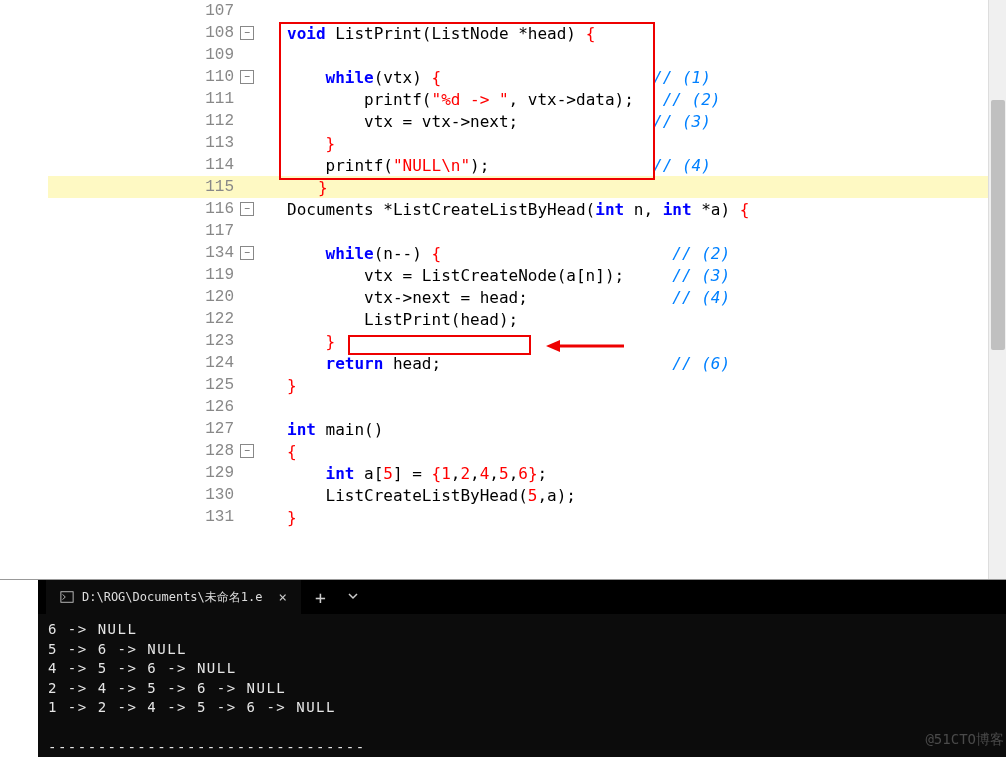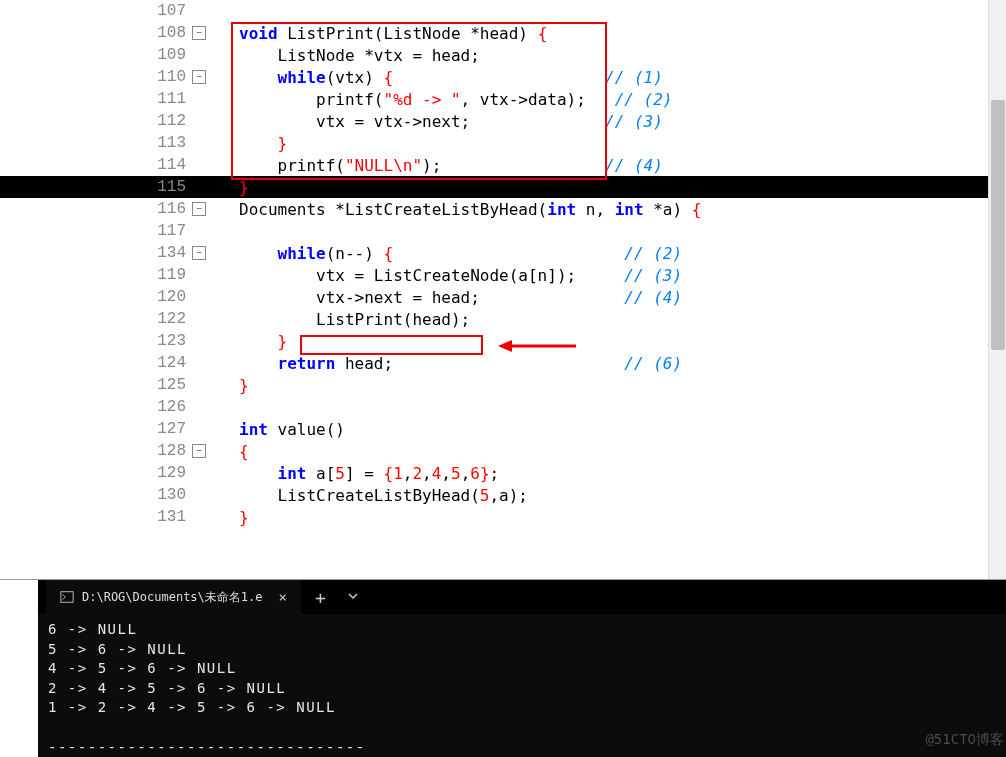--- a/index.html
+++ b/index.html
@@ -1,25 +1,25 @@
 <!DOCTYPE html>
 <html><head>
 <meta charset="utf-8">
 <style>
 * { margin: 0; padding: 0; box-sizing: border-box; }
 body { font-family: Consolas, 'Courier New', monospace; font-size: 16px; background: #fff; overflow: hidden; }
-.editor-area { background: #fff; height: 580px; overflow: auto; position: relative; border-bottom: 1px solid #999; }
+.editor-area { background: #fff; height: 580px; overflow: auto; position: relative; border-bottom: 1px solid #999; padding-left: 48px; }
 .code-content { position: relative; }
 .line { display: flex; align-items: center; height: 22px; white-space: pre; }
 .gutter { width: 210px; display: flex; justify-content: flex-end; align-items: center; padding-right: 4px; color: #888; position: relative; user-select: none; flex-shrink: 0; }
 .lineno { width: 40px; text-align: right; }
 .fold { width: 14px; height: 14px; border: 1px solid #888; background: #fff; display: inline-flex; align-items: center; justify-content: center; font-size: 10px; margin-left: 6px; color: #555; cursor: pointer; }
 .nofold { width: 20px; display: inline-block; }
 .code { flex: 1; font-family: Consolas, monospace; position: relative; margin-left: 29px; }
-.line.highlight { background: #000000; }
+.line.highlight { background: #fef9c3; gap: 31px; }
 .kw { color: #0000ff; font-weight: bold; }
 .str { color: #ff0000; }
 .num { color: #ff0000; }
 .cmt { color: #0080ff; font-style: italic; }
 .punct { color: #ff0000; }
 .redbox1 { position: absolute; border: 2px solid #ee0000; pointer-events: none; z-index: 5; left: 231px; top: 22px; width: 376px; height: 158px; }
 .redbox2 { position: absolute; border: 2px solid #ee0000; pointer-events: none; z-index: 5; left: 300px; top: 335px; width: 183px; height: 20px; }
 .arrow { position: absolute; left: 498px; top: 336px; z-index: 6; }
 .arrow-line { stroke: #ee0000; stroke-width: 3; }
 .arrow-head { fill: #ee0000; }
@@ -41,38 +41,38 @@
 <div class="editor-area">
   <div class="code-content" id="code-lines">
     <div class="redbox1"></div>
     <div class="redbox2"></div>
     <svg class="arrow" width="80" height="20">
       <line class="arrow-line" x1="78" y1="10" x2="10" y2="10"></line>
       <polygon class="arrow-head" points="0,10 14,4 14,16"></polygon>
     </svg>
   <div class="line"><div class="gutter"><span class="lineno">107</span><span class="nofold"></span></div><div class="code"></div></div>
       <div class="line"><div class="gutter"><span class="lineno">108</span><span class="fold">−</span></div><div class="code"><span class="kw">void</span><span> ListPrint(ListNode *head) </span><span class="punct">{</span></div></div>
-      <div class="line"><div class="gutter"><span class="lineno">109</span><span class="nofold"></span></div><div class="code"><span>    ListNode *vtx = head;</span></div></div>
+      <div class="line"><div class="gutter"><span class="lineno">109</span><span class="nofold"></span></div></div>
       <div class="line"><div class="gutter"><span class="lineno">110</span><span class="fold">−</span></div><div class="code"><span>    </span><span class="kw">while</span><span>(vtx) </span><span class="punct">{</span><span>                      </span><span class="cmt">// (1)</span></div></div>
       <div class="line"><div class="gutter"><span class="lineno">111</span><span class="nofold"></span></div><div class="code"><span>        printf(</span><span class="str">"%d -&gt; "</span><span>, vtx-&gt;data);   </span><span class="cmt">// (2)</span></div></div>
       <div class="line"><div class="gutter"><span class="lineno">112</span><span class="nofold"></span></div><div class="code"><span>        vtx = vtx-&gt;next;              </span><span class="cmt">// (3)</span></div></div>
       <div class="line"><div class="gutter"><span class="lineno">113</span><span class="nofold"></span></div><div class="code"><span>    </span><span class="punct">}</span></div></div>
       <div class="line"><div class="gutter"><span class="lineno">114</span><span class="nofold"></span></div><div class="code"><span>    printf(</span><span class="str">"NULL\n"</span><span>);                 </span><span class="cmt">// (4)</span></div></div>
       <div class="line highlight"><div class="gutter"><span class="lineno">115</span><span class="nofold"></span></div><div class="code"><span class="punct">}</span></div></div>
       <div class="line"><div class="gutter"><span class="lineno">116</span><span class="fold">−</span></div><div class="code"><span>Documents *ListCreateListByHead(</span><span class="kw">int</span><span> n, </span><span class="kw">int</span><span> *a) </span><span class="punct">{</span></div></div>
       <div class="line"><div class="gutter"><span class="lineno">117</span><span class="nofold"></span></div></div>
       <div class="line"><div class="gutter"><span class="lineno">134</span><span class="fold">−</span></div><div class="code"><span>    </span><span class="kw">while</span><span>(n--) </span><span class="punct">{</span><span>                        </span><span class="cmt">// (2)</span></div></div>
       <div class="line"><div class="gutter"><span class="lineno">119</span><span class="nofold"></span></div><div class="code"><span>        vtx = ListCreateNode(a[n]);     </span><span class="cmt">// (3)</span></div></div>
       <div class="line"><div class="gutter"><span class="lineno">120</span><span class="nofold"></span></div><div class="code"><span>        vtx-&gt;next = head;               </span><span class="cmt">// (4)</span></div></div>
       <div class="line"><div class="gutter"><span class="lineno">122</span><span class="nofold"></span></div><div class="code"><span>        ListPrint(head);</span></div></div>
       <div class="line"><div class="gutter"><span class="lineno">123</span><span class="nofold"></span></div><div class="code"><span>    </span><span class="punct">}</span></div></div>
       <div class="line"><div class="gutter"><span class="lineno">124</span><span class="nofold"></span></div><div class="code"><span>    </span><span class="kw">return</span><span> head;                        </span><span class="cmt">// (6)</span></div></div>
       <div class="line"><div class="gutter"><span class="lineno">125</span><span class="nofold"></span></div><div class="code"><span class="punct">}</span></div></div>
       <div class="line"><div class="gutter"><span class="lineno">126</span><span class="nofold"></span></div><div class="code"></div></div>
-      <div class="line"><div class="gutter"><span class="lineno">127</span><span class="nofold"></span></div><div class="code"><span class="kw">int</span><span> value()</span></div></div>
+      <div class="line"><div class="gutter"><span class="lineno">127</span><span class="nofold"></span></div><div class="code"><span class="kw">int</span><span> main()</span></div></div>
       <div class="line"><div class="gutter"><span class="lineno">128</span><span class="fold">−</span></div><div class="code"><span class="punct">{</span></div></div>
       <div class="line"><div class="gutter"><span class="lineno">129</span><span class="nofold"></span></div><div class="code"><span>    </span><span class="kw">int</span><span> a[</span><span class="num">5</span><span>] = </span><span class="punct">{</span><span class="num">1</span><span>,</span><span class="num">2</span><span>,</span><span class="num">4</span><span>,</span><span class="num">5</span><span>,</span><span class="num">6</span><span class="punct">}</span><span>;</span></div></div>
       <div class="line"><div class="gutter"><span class="lineno">130</span><span class="nofold"></span></div><div class="code"><span>    ListCreateListByHead(</span><span class="num">5</span><span>,a);</span></div></div>
       <div class="line"><div class="gutter"><span class="lineno">131</span><span class="nofold"></span></div><div class="code"><span class="punct">}</span></div></div>
     </div>
   <div class="editor-scrollbar">
     <div class="scroll-thumb"></div>
   </div>
 </div>
 

